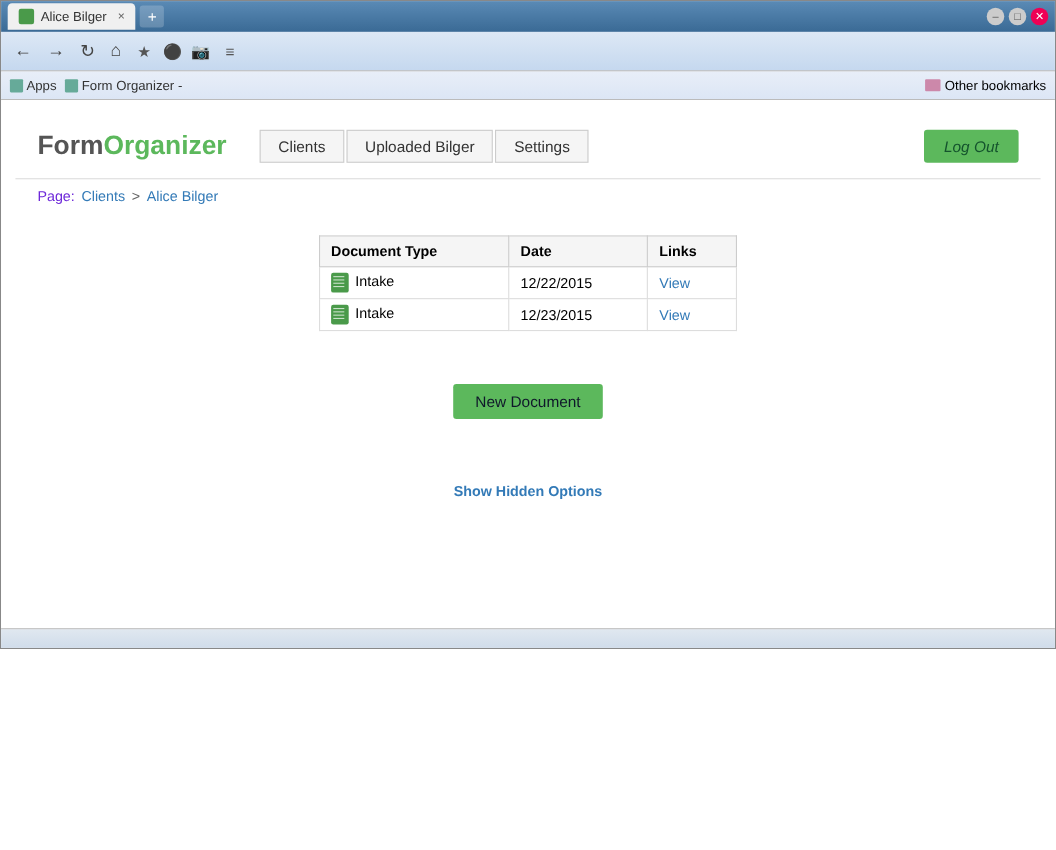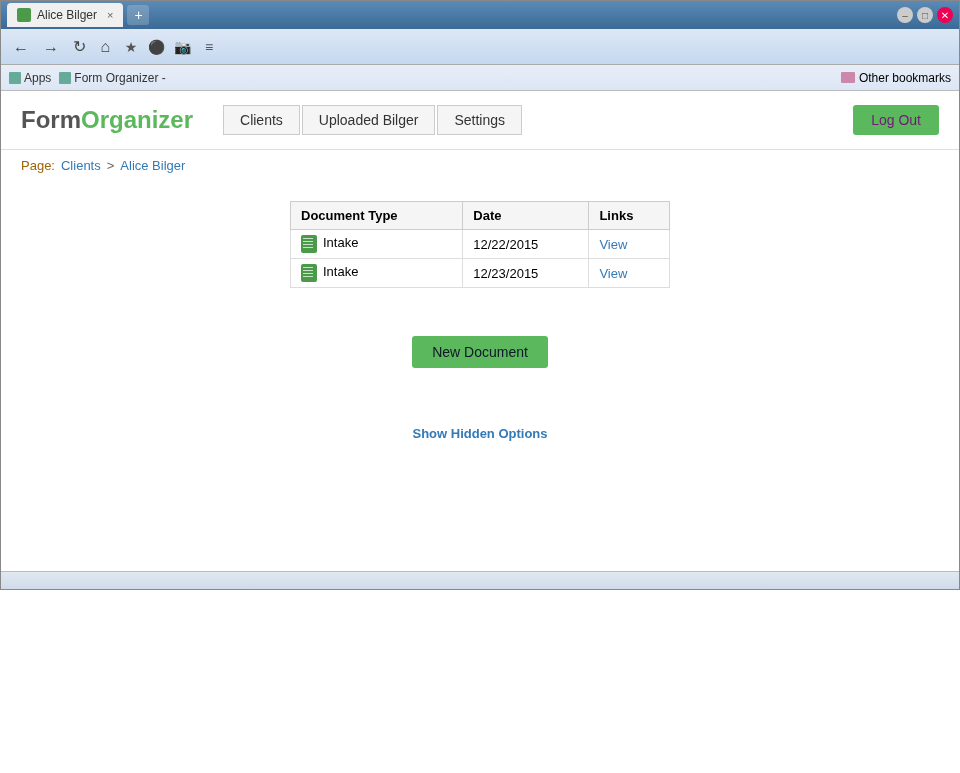--- a/index.html
+++ b/index.html
@@ -176,21 +176,21 @@
       position: relative;
     }
 
     
     .page-content::-webkit-scrollbar { width: 14px; }
     .page-content::-webkit-scrollbar-track { background: #f0f0f0; border-left: 1px solid #ddd; }
     .page-content::-webkit-scrollbar-thumb { background: #bbb; border: 1px solid #999; border-radius: 2px; }
 
     
     .app-container {
-      padding: 0;
+      padding: 13px;
       min-height: 100%;
     }
 
     
     .app-header {
       display: flex;
       align-items: center;
       padding: 14px 20px;
       border-bottom: 1px solid #ddd;
       background: #fff;
@@ -212,38 +212,39 @@
       background: #f5f5f5;
       cursor: pointer;
       font-size: 14px;
       color: #333;
       text-decoration: none;
     }
 
     .logout-btn {
       margin-left: auto;
       background: #5cb85c;
-      color: #701a75;
+      color: #14532d;
       border: none;
       padding: 7px 18px;
       font-size: 14px;
       cursor: pointer;
       border-radius: 3px;
+      font-style: italic;
     }
 
     
     .breadcrumb-bar {
       padding: 8px 20px;
       font-size: 13px;
       color: #333;
       display: flex;
       align-items: center;
       gap: 6px;
     }
-    .breadcrumb-label { color: #a16207; }
+    .breadcrumb-label { color: #6d28d9; }
     .breadcrumb-link { color: #337ab7; text-decoration: none; cursor: pointer; }
     .breadcrumb-sep { color: #666; }
     .breadcrumb-current { color: #337ab7; }
 
     
     .main-content {
       padding: 20px;
       display: flex;
       flex-direction: column;
       align-items: center;

